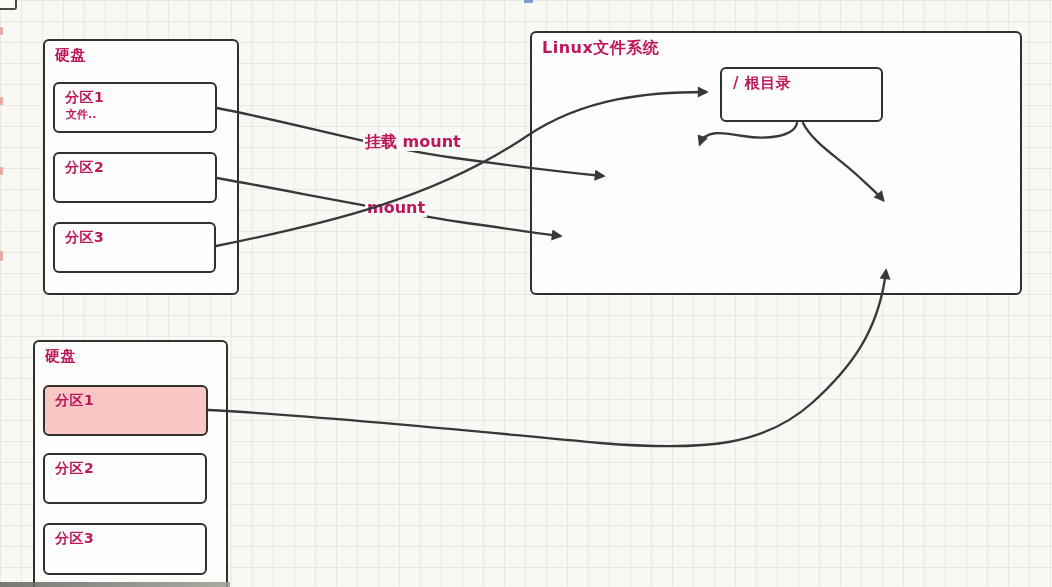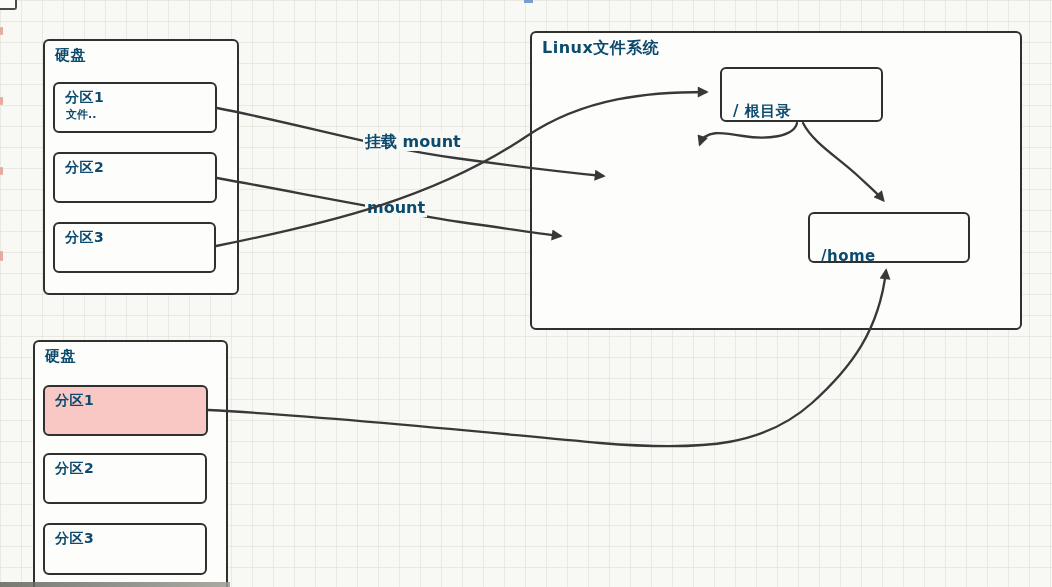--- a/index.html
+++ b/index.html
@@ -4,32 +4,32 @@
 <style>
   html,body{margin:0;padding:0;background:#f8f8f4;}
   .canvas{
     position:relative;width:1052px;height:587px;overflow:hidden;
     background-color:#f8f8f4;
     background-image:
       linear-gradient(to right, rgba(222,222,214,.55) 1px, transparent 1px),
       linear-gradient(to bottom, rgba(222,222,214,.55) 1px, transparent 1px);
     background-size:21px 21px;
     font-family:"DejaVu Sans","Liberation Sans",sans-serif;
-    color:#0c4a6e;
+    color:#be185d;
   }
   .box{
     position:absolute;box-sizing:border-box;
     border:2.5px solid #30302e;border-radius:6px;
     background:#fdfdfb;
   }
   .box .title{
     position:absolute;left:10px;top:5px;
     font-weight:bold;font-size:15px;letter-spacing:.5px;white-space:nowrap;
   }
-  .node .title{left:11px;top:5px;margin-top:28px;}
+  .node .title{left:11px;top:5px;}
   .part .sub{
     position:absolute;left:11px;top:23px;
     font-weight:bold;font-size:11px;white-space:nowrap;
   }
   .part.pink{background:#f9c8c5;}
   .lbl{
     position:absolute;font-weight:bold;white-space:nowrap;
     background:#f8f8f4;padding:0 2px;line-height:1.15;
   }
   svg.layer{position:absolute;left:0;top:0;pointer-events:none;}
@@ -51,28 +51,25 @@
     <span class="title" style="font-size:14px;">分区1</span>
     <span class="sub">文件..</span>
   </div>
   <div class="box part" style="left:53px;top:152px;width:164px;height:51px;">
     <span class="title" style="font-size:14px;">分区2</span>
   </div>
   <div class="box part" style="left:53px;top:222px;width:163px;height:51px;">
     <span class="title" style="font-size:14px;">分区3</span>
   </div>
 
-  <div class="box" style="left:530px;top:31px;width:492px;height:299px;">
+  <div class="box" style="left:530px;top:31px;width:492px;height:264px;">
     <span class="title" style="font-size:16px;">Linux文件系统</span>
   </div>
   <div class="box node" style="left:720px;top:67px;width:163px;height:55px;">
     <span class="title">/ 根目录</span>
-  </div>
-  <div class="box node" style="left:808px;top:212px;width:162px;height:51px;">
-    <span class="title">/home</span>
   </div>
 
   <div class="box" style="left:33px;top:340px;width:195px;height:256px;border-bottom:none;border-radius:6px 6px 0 0;">
     <span class="title">硬盘</span>
   </div>
   <div class="box part pink" style="left:43px;top:385px;width:165px;height:51px;">
     <span class="title" style="font-size:14px;">分区1</span>
   </div>
   <div class="box part" style="left:43px;top:453px;width:164px;height:51px;">
     <span class="title" style="font-size:14px;">分区2</span>

